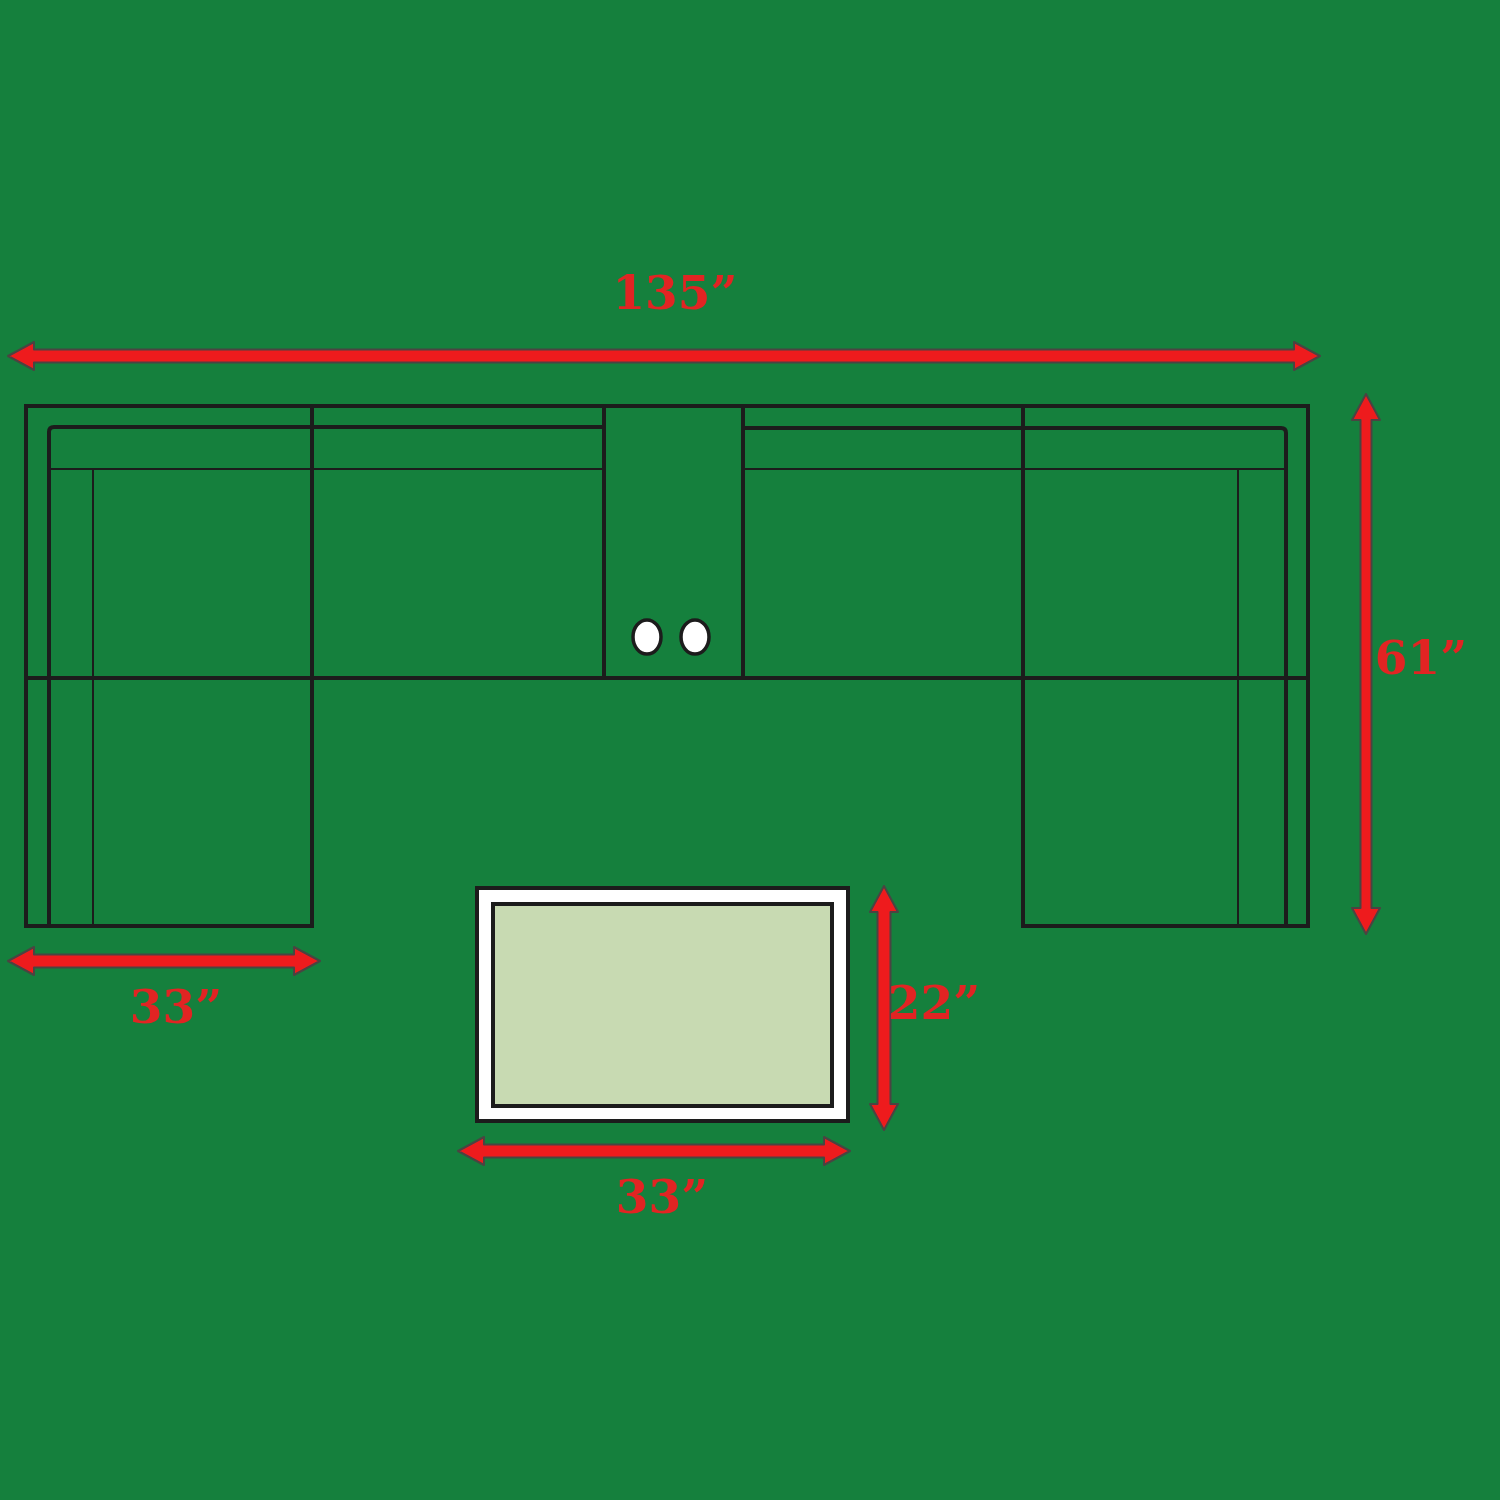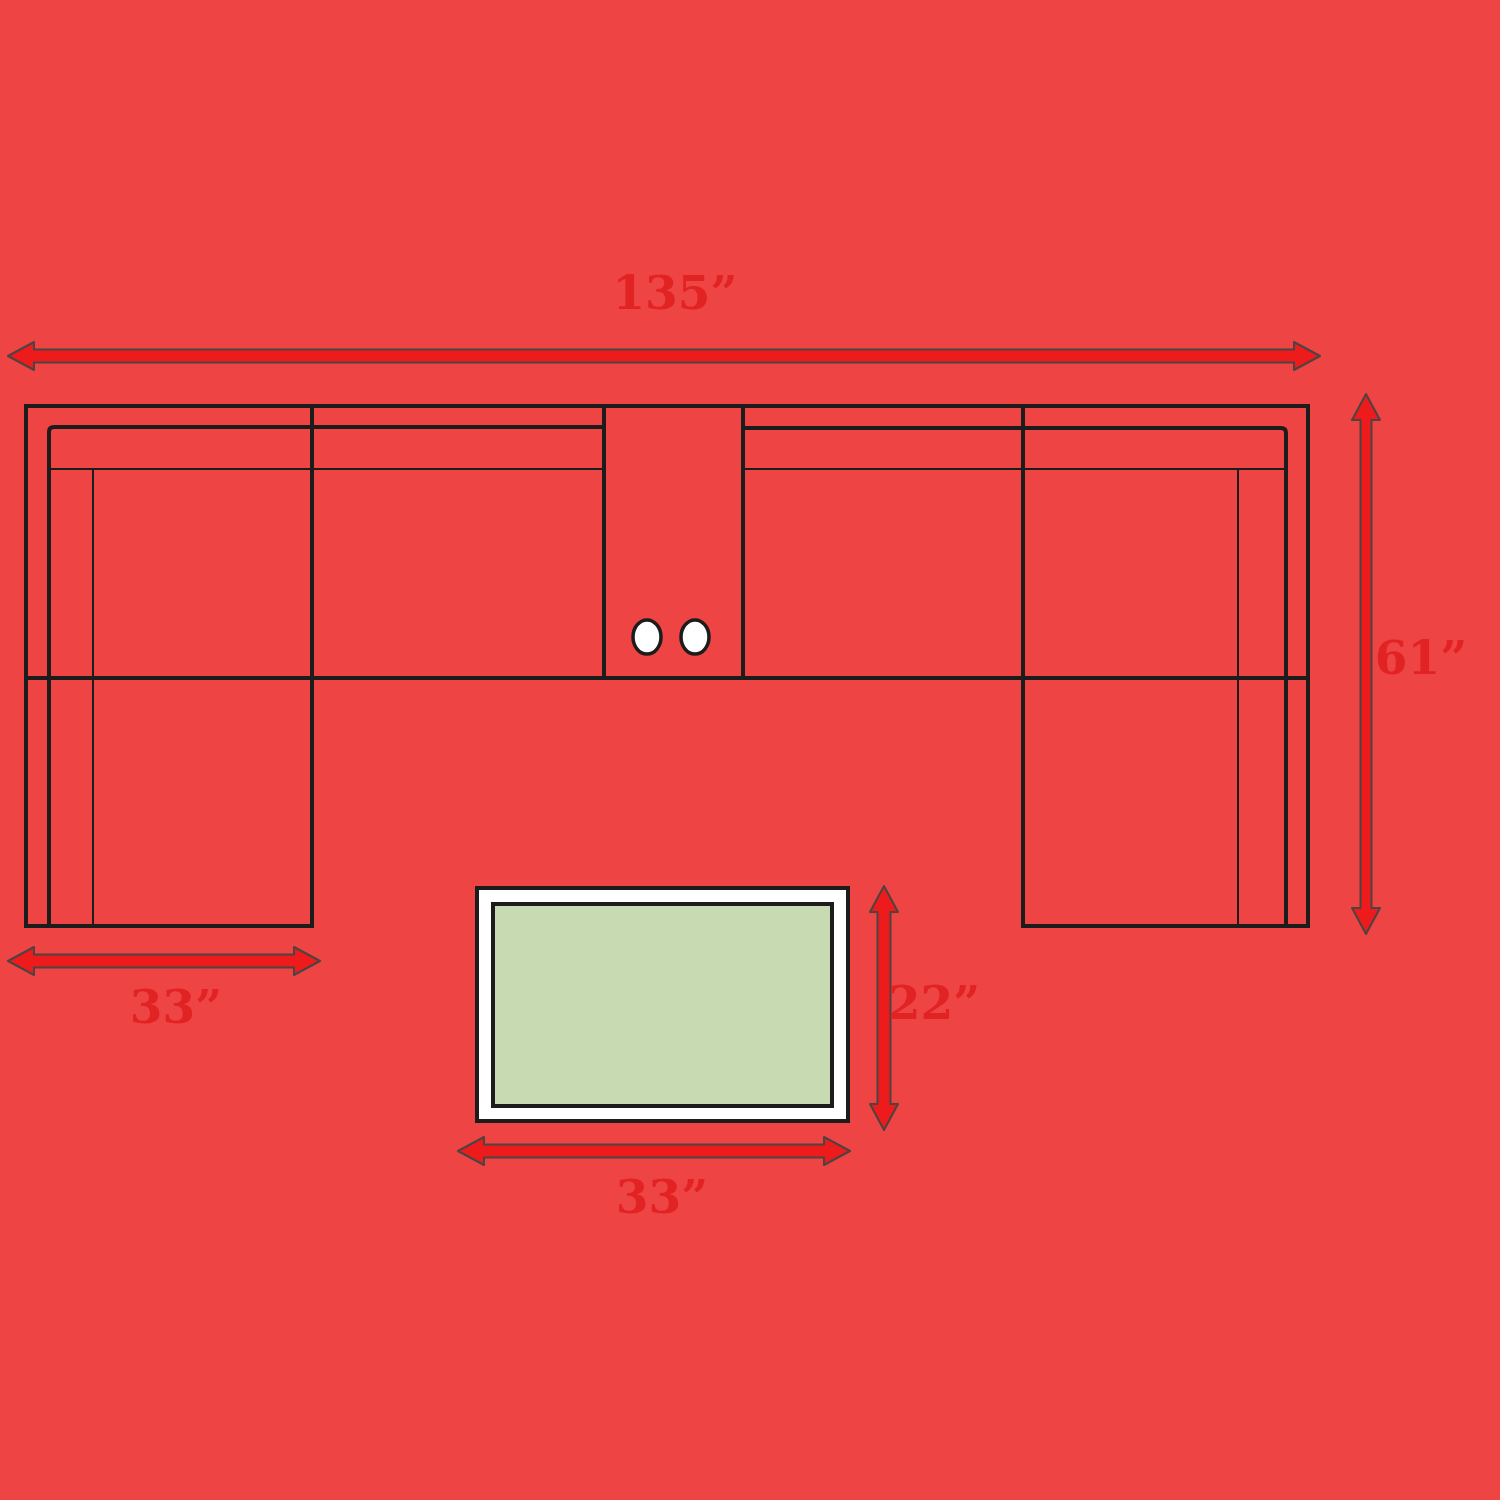--- a/index.html
+++ b/index.html
@@ -7,21 +7,21 @@
     padding: 0;
     background: #ffffff;
     width: 1500px;
     height: 1500px;
     overflow: hidden;
   }
   .stage {
     position: relative;
     width: 1500px;
     height: 1500px;
-    background: #ef4444;
+    background: #15803d;
   }
   svg { display: block; }
   .sofa-line-thick {
     fill: none;
     stroke-width: 4;
     stroke-linecap: square;
   }
   .sofa-line-thin {
     fill: none;
     stroke-width: 2;

